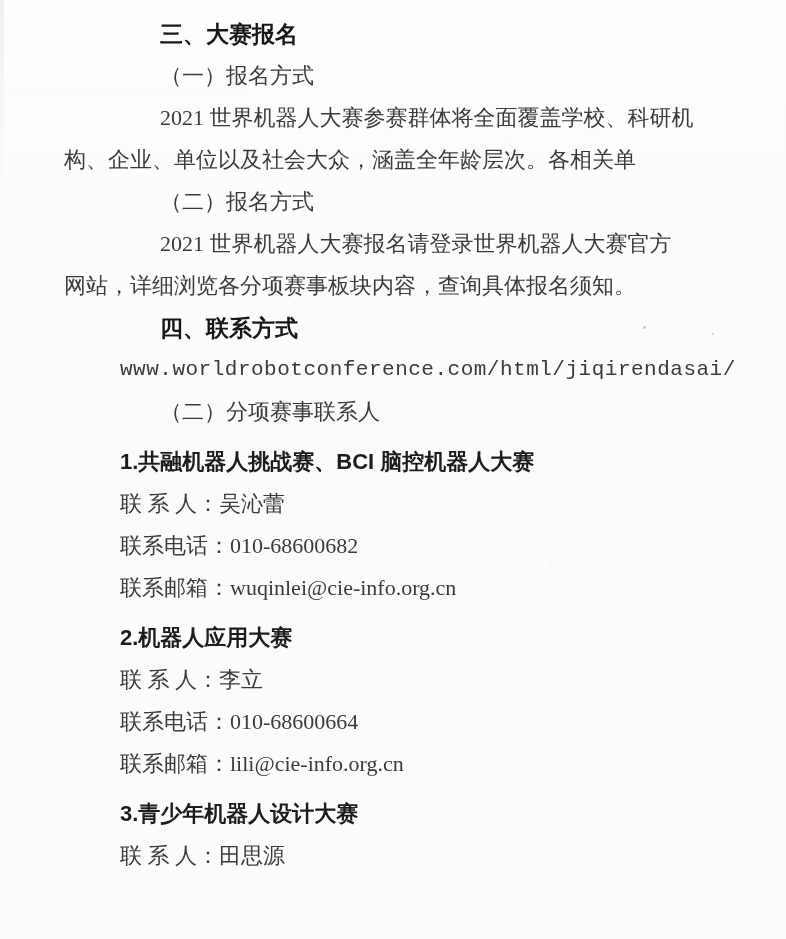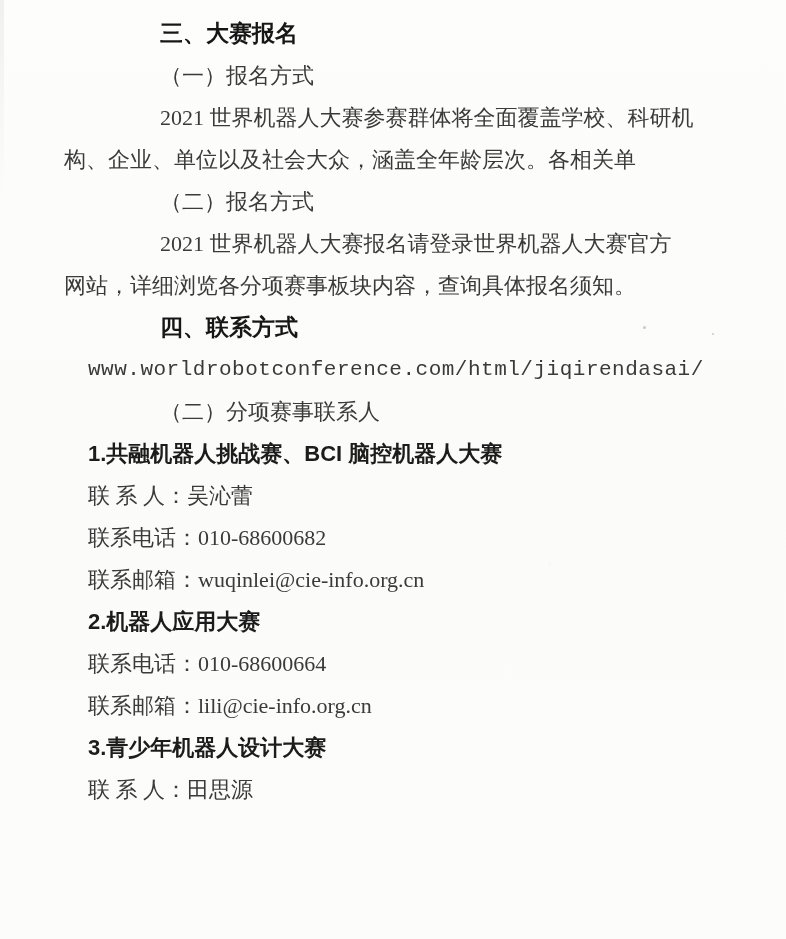--- a/index.html
+++ b/index.html
@@ -28,32 +28,33 @@
     margin: 0;
     height: 42px;
     line-height: 42px;
     font-size: 22px;
     white-space: pre;
     color: #3a3a3a;
   }
   
   .indent-first { padding-left: 160px; }   
   .indent-wrap  { padding-left: 64px; }   
-  .indent-item  { padding-left: 88px; }   
+  .indent-item  { padding-left: 120px; }   
   .heading {
-    font-family: Liberation Serif, serif;
+    font-family: Liberation Sans, sans-serif;
     font-weight: bold;
     font-size: 23px;
     color: #161616;
   }
   .item-title {
     font-family: "Liberation Sans", "DejaVu Sans", sans-serif;
     font-weight: bold;
     font-size: 22px;
     color: #1c1c1c;
+    margin-top: 8px;
   }
   .latin {
     font-family: "Liberation Mono", "DejaVu Sans Mono", monospace;
     font-size: 21px;
     letter-spacing: 0.5px;
   }
   .speck {
     position: absolute;
     border-radius: 50%;
     background: #c9c9c6;
@@ -92,20 +93,21 @@
     <p class="line latin indent-item">www.worldrobotconference.com/html/jiqirendasai/</p>
 
     <p class="line indent-first">（二）分项赛事联系人</p>
 
     <p class="line item-title indent-item">1.共融机器人挑战赛、BCI 脑控机器人大赛</p>
     <p class="line indent-item">联 系 人：吴沁蕾</p>
     <p class="line indent-item">联系电话：010-68600682</p>
     <p class="line indent-item">联系邮箱：wuqinlei@cie-info.org.cn</p>
 
     <p class="line item-title indent-item">2.机器人应用大赛</p>
+    <p class="line indent-item">联 系 人：李立</p>
     <p class="line indent-item">联系电话：010-68600664</p>
     <p class="line indent-item">联系邮箱：lili@cie-info.org.cn</p>
 
     <p class="line item-title indent-item">3.青少年机器人设计大赛</p>
     <p class="line indent-item">联 系 人：田思源</p>
 
   </div>
   <div class="speck speck-1"></div>
   <div class="speck speck-2"></div>
 </div>

